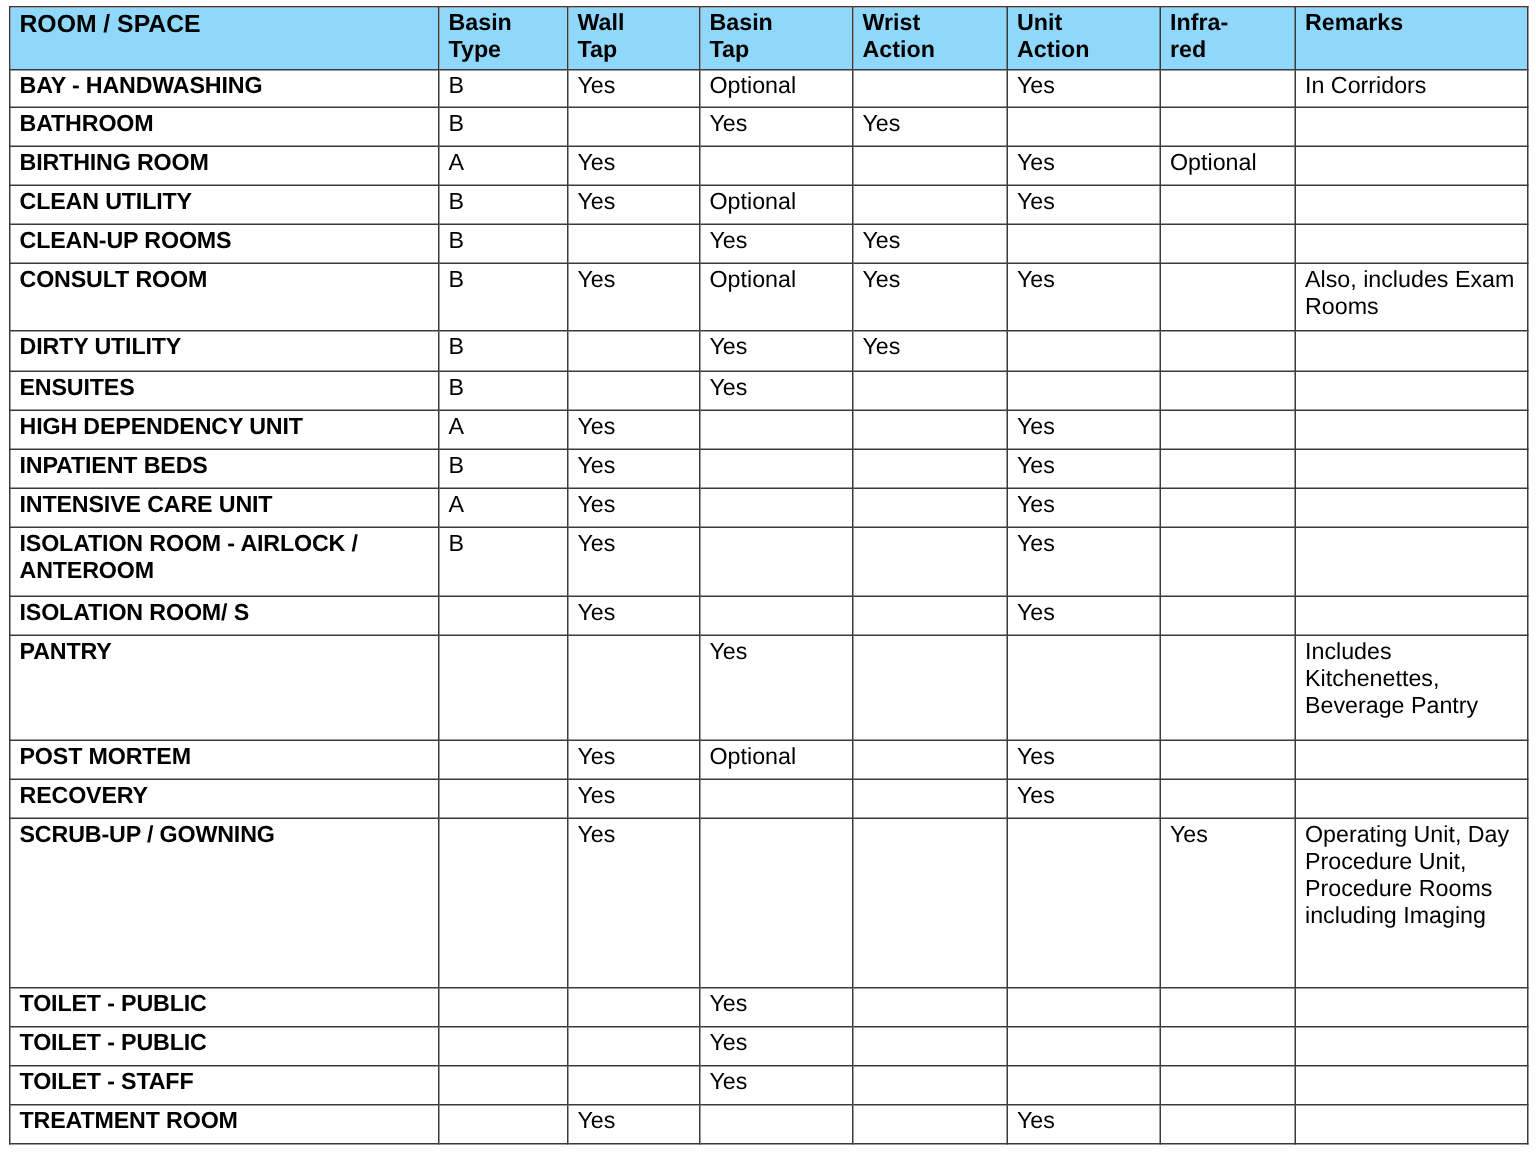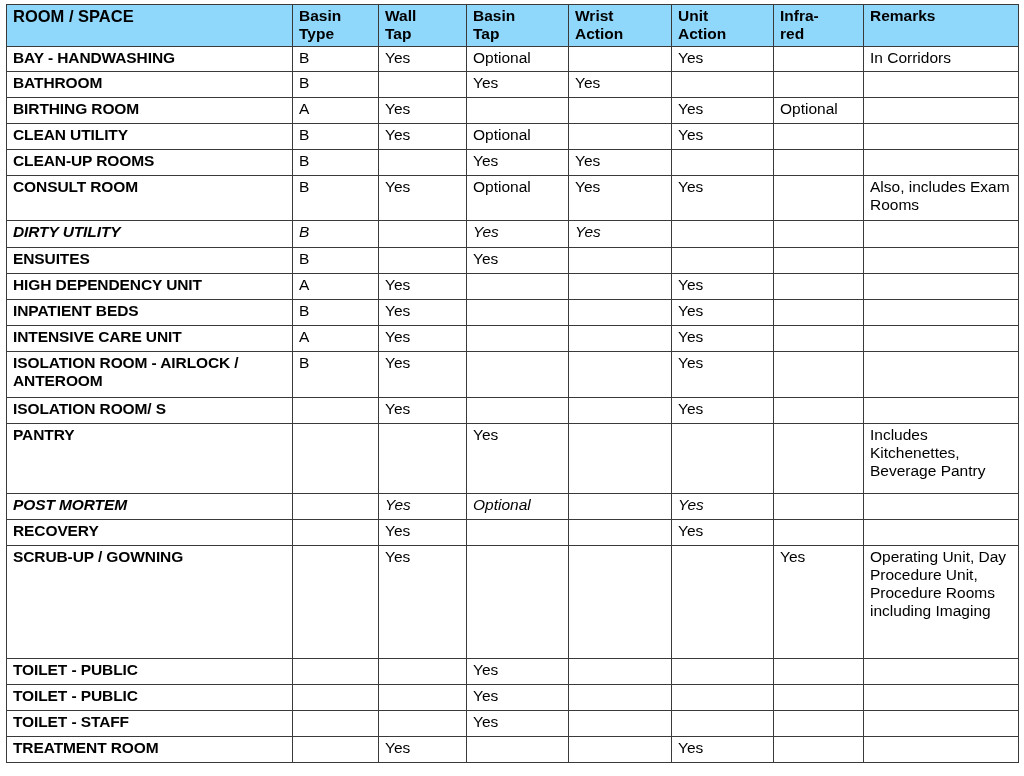--- a/index.html
+++ b/index.html
@@ -188,21 +188,21 @@
         <tr style="height: 45px;">
           <td class="room-cell">CONSULT ROOM</td>
           <td class="val-cell">B</td>
           <td class="val-cell">Yes</td>
           <td class="val-cell">Optional</td>
           <td class="val-cell">Yes</td>
           <td class="val-cell">Yes</td>
           <td class="val-cell"></td>
           <td class="remarks-cell">Also, includes Exam Rooms</td>
         </tr>
-        <tr style="height: 27px; font-style: italic;">
+        <tr style="height: 27px;">
           <td class="room-cell">DIRTY UTILITY</td>
           <td class="val-cell">B</td>
           <td class="val-cell"></td>
           <td class="val-cell">Yes</td>
           <td class="val-cell">Yes</td>
           <td class="val-cell"></td>
           <td class="val-cell"></td>
           <td class="remarks-cell"></td>
         </tr>
         <tr style="height: 26px;">
@@ -268,21 +268,21 @@
         <tr style="height: 70px;">
           <td class="room-cell">PANTRY</td>
           <td class="val-cell"></td>
           <td class="val-cell"></td>
           <td class="val-cell">Yes</td>
           <td class="val-cell"></td>
           <td class="val-cell"></td>
           <td class="val-cell"></td>
           <td class="remarks-cell">Includes Kitchenettes, Beverage Pantry</td>
         </tr>
-        <tr style="height: 26px; font-style: italic;">
+        <tr style="height: 26px;">
           <td class="room-cell">POST MORTEM</td>
           <td class="val-cell"></td>
           <td class="val-cell">Yes</td>
           <td class="val-cell">Optional</td>
           <td class="val-cell"></td>
           <td class="val-cell">Yes</td>
           <td class="val-cell"></td>
           <td class="remarks-cell"></td>
         </tr>
         <tr style="height: 26px;">

